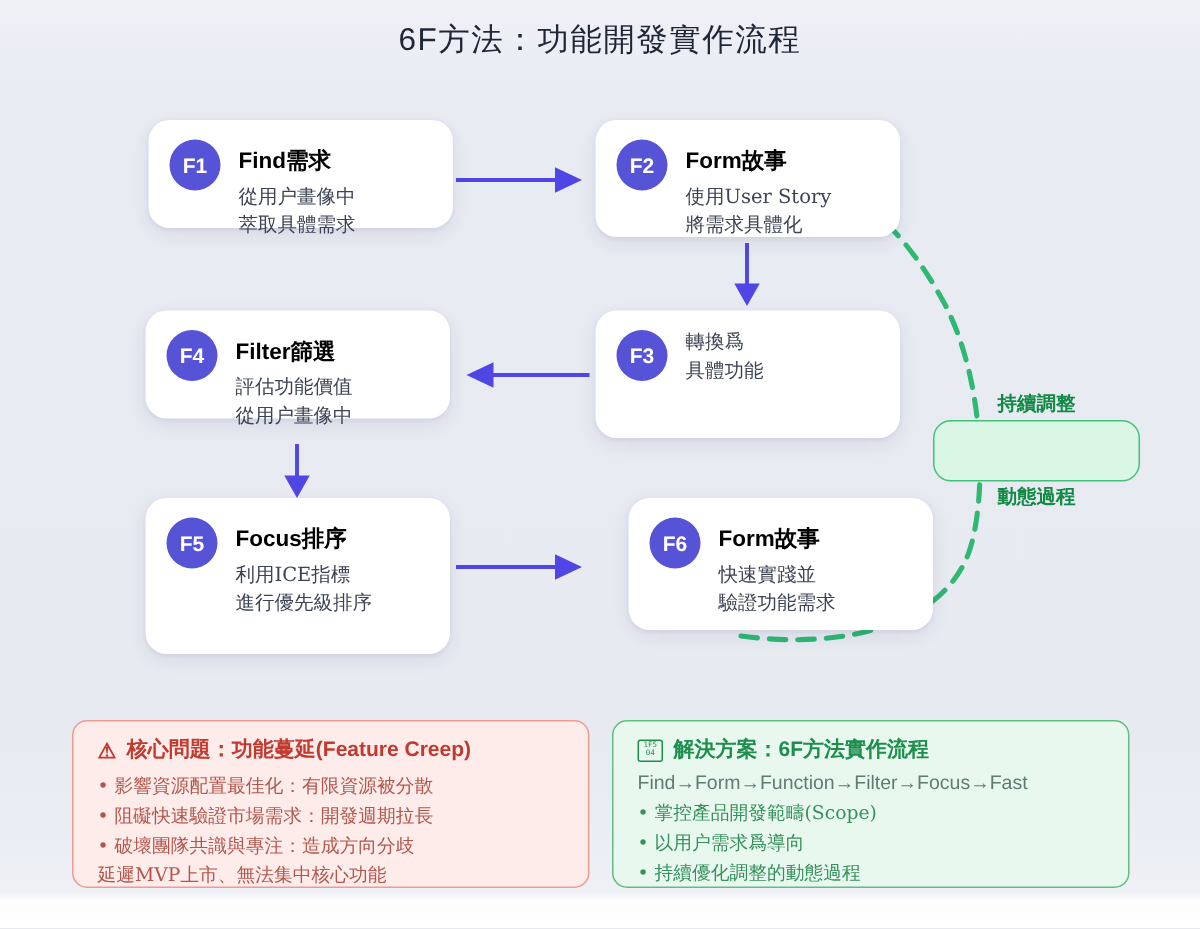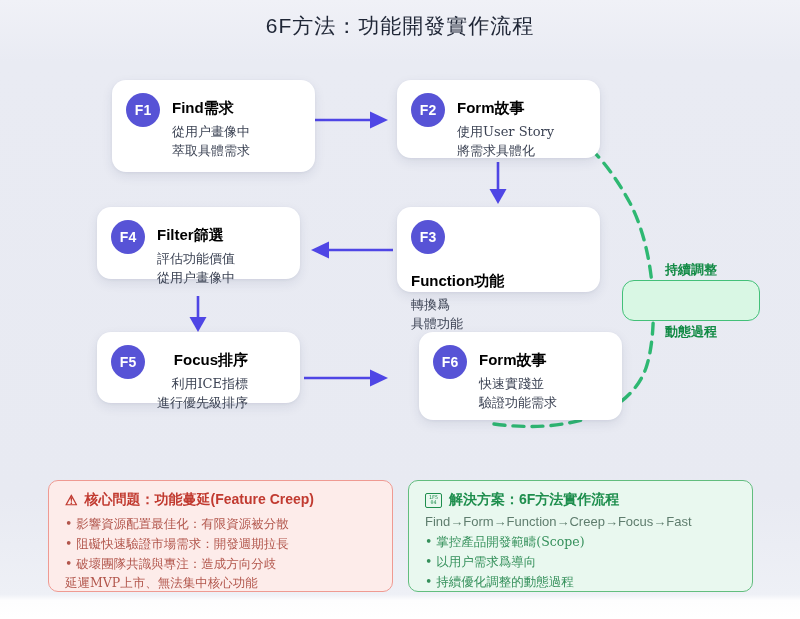--- a/index.html
+++ b/index.html
@@ -11,25 +11,25 @@
   .page-title{
     position:absolute;top:12px;left:0;width:100%;text-align:center;
     font-size:21px;font-weight:normal;color:#1f2636;letter-spacing:1px;
   }
   
   .card{
     position:absolute;background:#ffffff;border-radius:14px;
     box-shadow:0 4px 12px rgba(35,45,90,.09),0 1px 3px rgba(35,45,90,.06);
     display:flex;align-items:flex-start;gap:12px;padding:13px 14px;box-sizing:border-box;
   }
-  .pos-f1{left:112px;top:80px;width:203px;height:92px;}
+  .pos-f1{left:99px;top:80px;width:203px;height:72px;}
   .pos-f2{left:397px;top:80px;width:203px;height:78px;}
-  .pos-f3{left:397px;top:207px;width:203px;height:85px;flex-direction:column;}
+  .pos-f3{left:397px;top:207px;width:203px;height:85px;}
   .pos-f4{left:97px;top:207px;width:203px;height:72px;}
-  .pos-f5{left:97px;top:332px;width:203px;height:71px;text-align:right;}
+  .pos-f5{left:97px;top:332px;width:203px;height:104px;}
   .pos-f6{left:419px;top:332px;width:203px;height:88px;}
   .badge{
     flex:0 0 auto;width:34px;height:34px;border-radius:50%;background:#5753d6;
     color:#ffffff;font-size:14px;font-weight:bold;display:flex;align-items:center;justify-content:center;
   }
   .card-body{display:flex;flex-direction:column;min-width:0;}
   .card-title{font-size:15px;font-weight:bold;color:#000000;line-height:34px;line-height:30px;}
   .card-desc{font-size:13px;color:#3c4354;line-height:1.45;font-family:"DejaVu Serif",serif;}
   
   .loop-badge{
@@ -119,21 +119,20 @@
     <div class="card-body">
       <div class="card-title">Form故事</div>
       <div class="card-desc">使用User Story</div>
       <div class="card-desc">將需求具體化</div>
     </div>
   </div>
 
   <div class="card pos-f3">
     <div class="badge">F3</div>
     <div class="card-body">
-      <div class="card-title">Function功能</div>
       <div class="card-desc">轉換爲</div>
       <div class="card-desc">具體功能</div>
     </div>
   </div>
 
   <div class="card pos-f4">
     <div class="badge">F4</div>
     <div class="card-body">
       <div class="card-title">Filter篩選</div>
       <div class="card-desc">評估功能價值</div>
@@ -178,21 +177,21 @@
   </div>
 
   <div class="panel panel-solution">
     <div class="panel-title">
       <span class="tofu-icon">
         <span>1F5</span>
         <span>04</span>
       </span>
       <span>解決方案：6F方法實作流程</span>
     </div>
-    <div class="seq-line">Find→Form→Function→Creep→Focus→Fast</div>
+    <div class="seq-line">Find→Form→Function→Filter→Focus→Fast</div>
     <ul>
       <li>掌控產品開發範疇(Scope)</li>
       <li>以用户需求爲導向</li>
       <li>持續優化調整的動態過程</li>
     </ul>
   </div>
 
 </div>
 
 </body></html>

